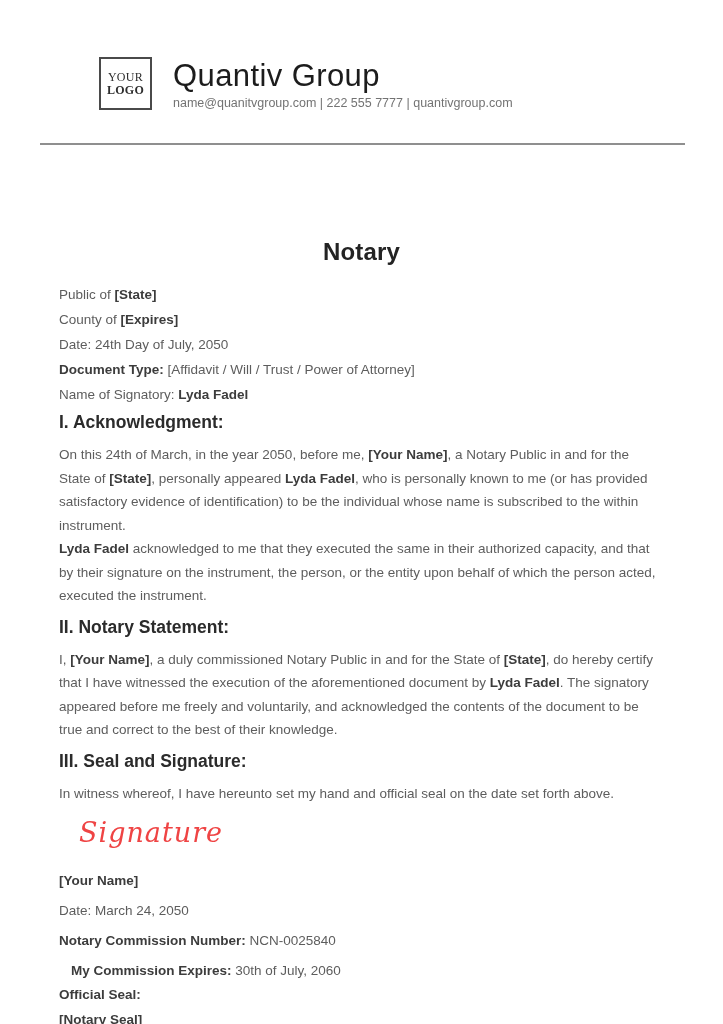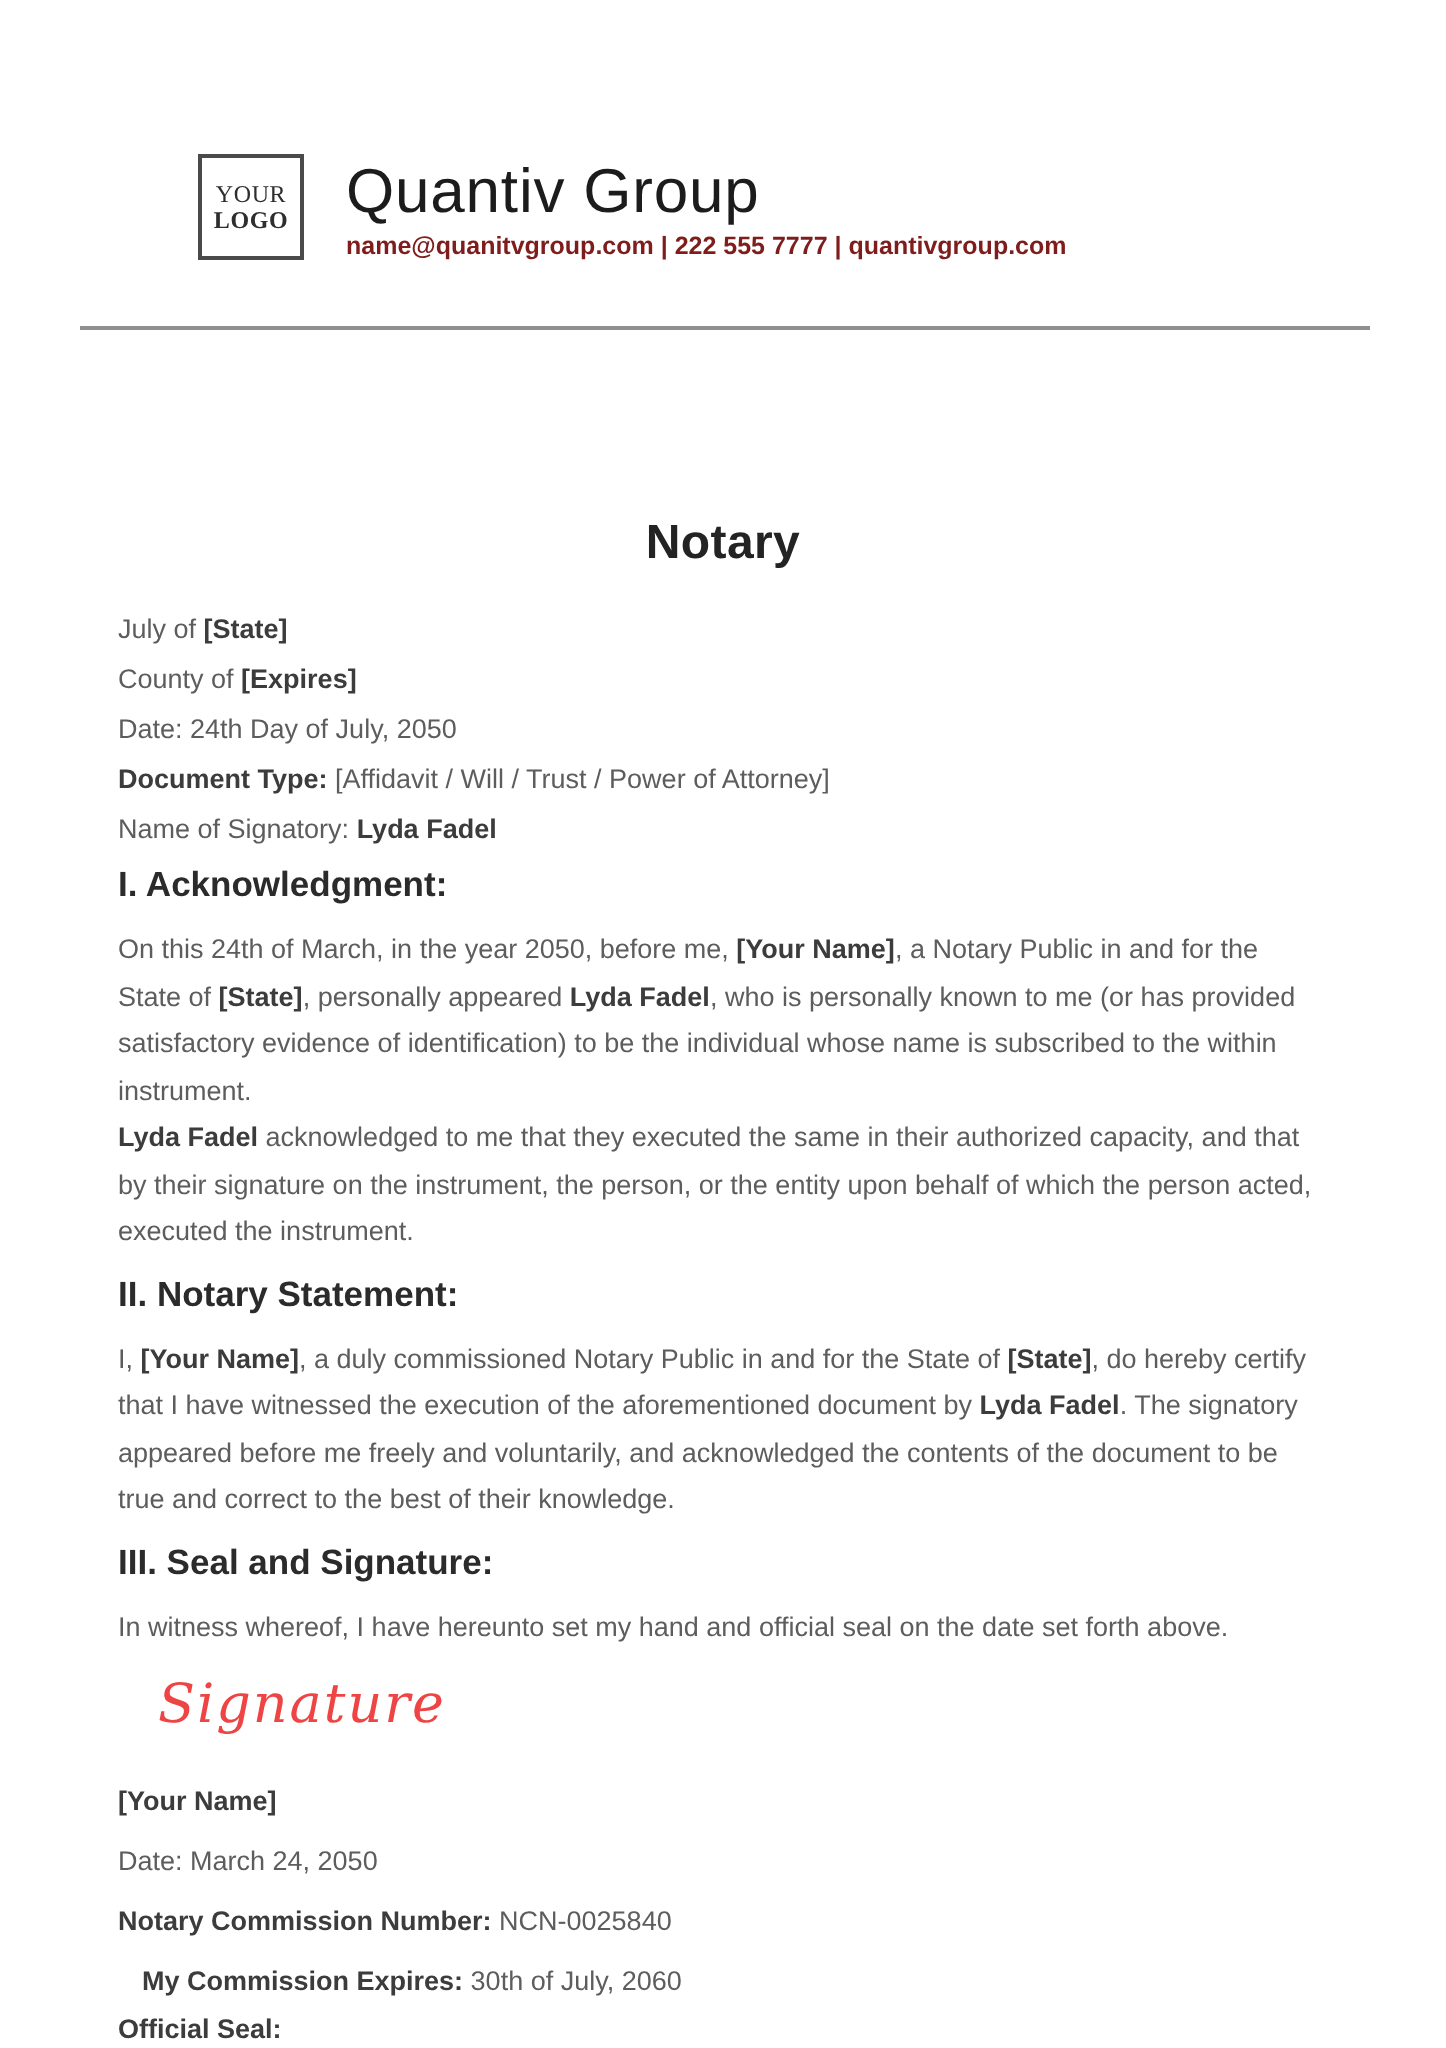--- a/index.html
+++ b/index.html
@@ -5,30 +5,30 @@
   * { margin:0; padding:0; box-sizing:border-box; }
   html,body { background:#ffffff; }
   body {
     width:723px; height:1024px; overflow:hidden;
     font-family:"Liberation Sans", sans-serif;
     color:#5d5d5d;
   }
   .page { width:723px; height:1024px; background:#fff; position:relative; }
 
   
-  .header { display:flex; align-items:flex-end; gap:21px; padding:77px 0 0 99px; }
+  .header { display:flex; align-items:flex-end; gap:21px; padding:57px 0 0 99px; }
   .logo-box {
     width:53px; height:53px; border:2px solid #4a4a4a; flex:0 0 auto;
     display:flex; flex-direction:column; align-items:center; justify-content:center;
     font-family:"Liberation Serif", serif; color:#2e2e2e;
     font-size:12px; line-height:13px; letter-spacing:.3px;
   }
   .logo-line2 { font-weight:bold; }
   .brand-name { font-size:31px; font-weight:500; color:#1c1c1c; letter-spacing:.4px; line-height:36px; }
-  .brand-contact { font-size:12.5px; color:#7f1d1d; margin-top:2px;font-weight:bold; }
+  .brand-contact { font-size:12.5px; color:#737373; margin-top:2px; }
 
   .divider { height:2px; background:#8f8f8f; border:none; margin:33px 38px 0 40px; }
 
   
   .content { padding:0 59px; }
   .doc-title {
     text-align:center; font-size:24px; font-weight:700; color:#232323;
     margin-top:93px; margin-bottom:20px; letter-spacing:.2px;
   }
   .line { font-size:13.5px; line-height:17px; }
@@ -64,21 +64,21 @@
       <div class="brand-contact">name@quanitvgroup.com | 222 555 7777 | quantivgroup.com</div>
     </div>
   </div>
 
   <hr class="divider">
 
   <div class="content">
     <h1 class="doc-title">Notary</h1>
 
     <div class="meta-lines">
-        <p class="line meta-line"><span class="seg">July of </span><span class="seg seg-b">[State]</span></p>
+        <p class="line meta-line"><span class="seg">Public of </span><span class="seg seg-b">[State]</span></p>
         <p class="line meta-line"><span class="seg">County of </span><span class="seg seg-b">[Expires]</span></p>
         <p class="line meta-line"><span class="seg">Date: 24th Day of July, 2050</span></p>
         <p class="line meta-line"><span class="seg seg-b">Document Type:</span><span class="seg"> [Affidavit / Will / Trust / Power of Attorney]</span></p>
         <p class="line meta-line"><span class="seg">Name of Signatory: </span><span class="seg seg-b">Lyda Fadel</span></p>
       </div>
 
     <div class="sections">
         <h2 class="section-heading">I. Acknowledgment:</h2>
         <p class="para"><span class="seg">On this 24th of March, in the year 2050, before me, </span><span class="seg seg-b">[Your Name]</span><span class="seg">, a Notary Public in and for the State of </span><span class="seg seg-b">[State]</span><span class="seg">, personally appeared </span><span class="seg seg-b">Lyda Fadel</span><span class="seg">, who is personally known to me (or has provided satisfactory evidence of identification) to be the individual whose name is subscribed to the within instrument.</span></p>
         <p class="para"><span class="seg seg-b">Lyda Fadel</span><span class="seg"> acknowledged to me that they executed the same in their authorized capacity, and that by their signature on the instrument, the person, or the entity upon behalf of which the person acted, executed the instrument.</span></p>

